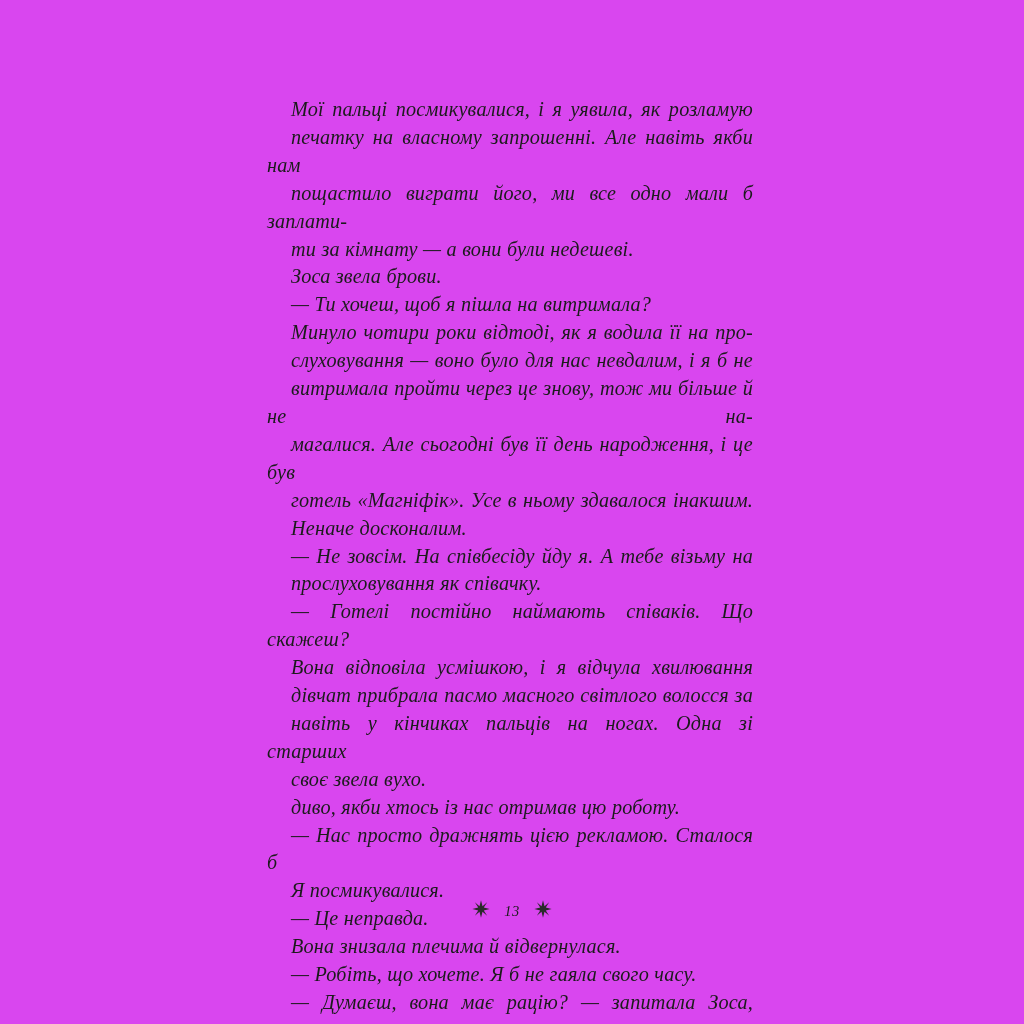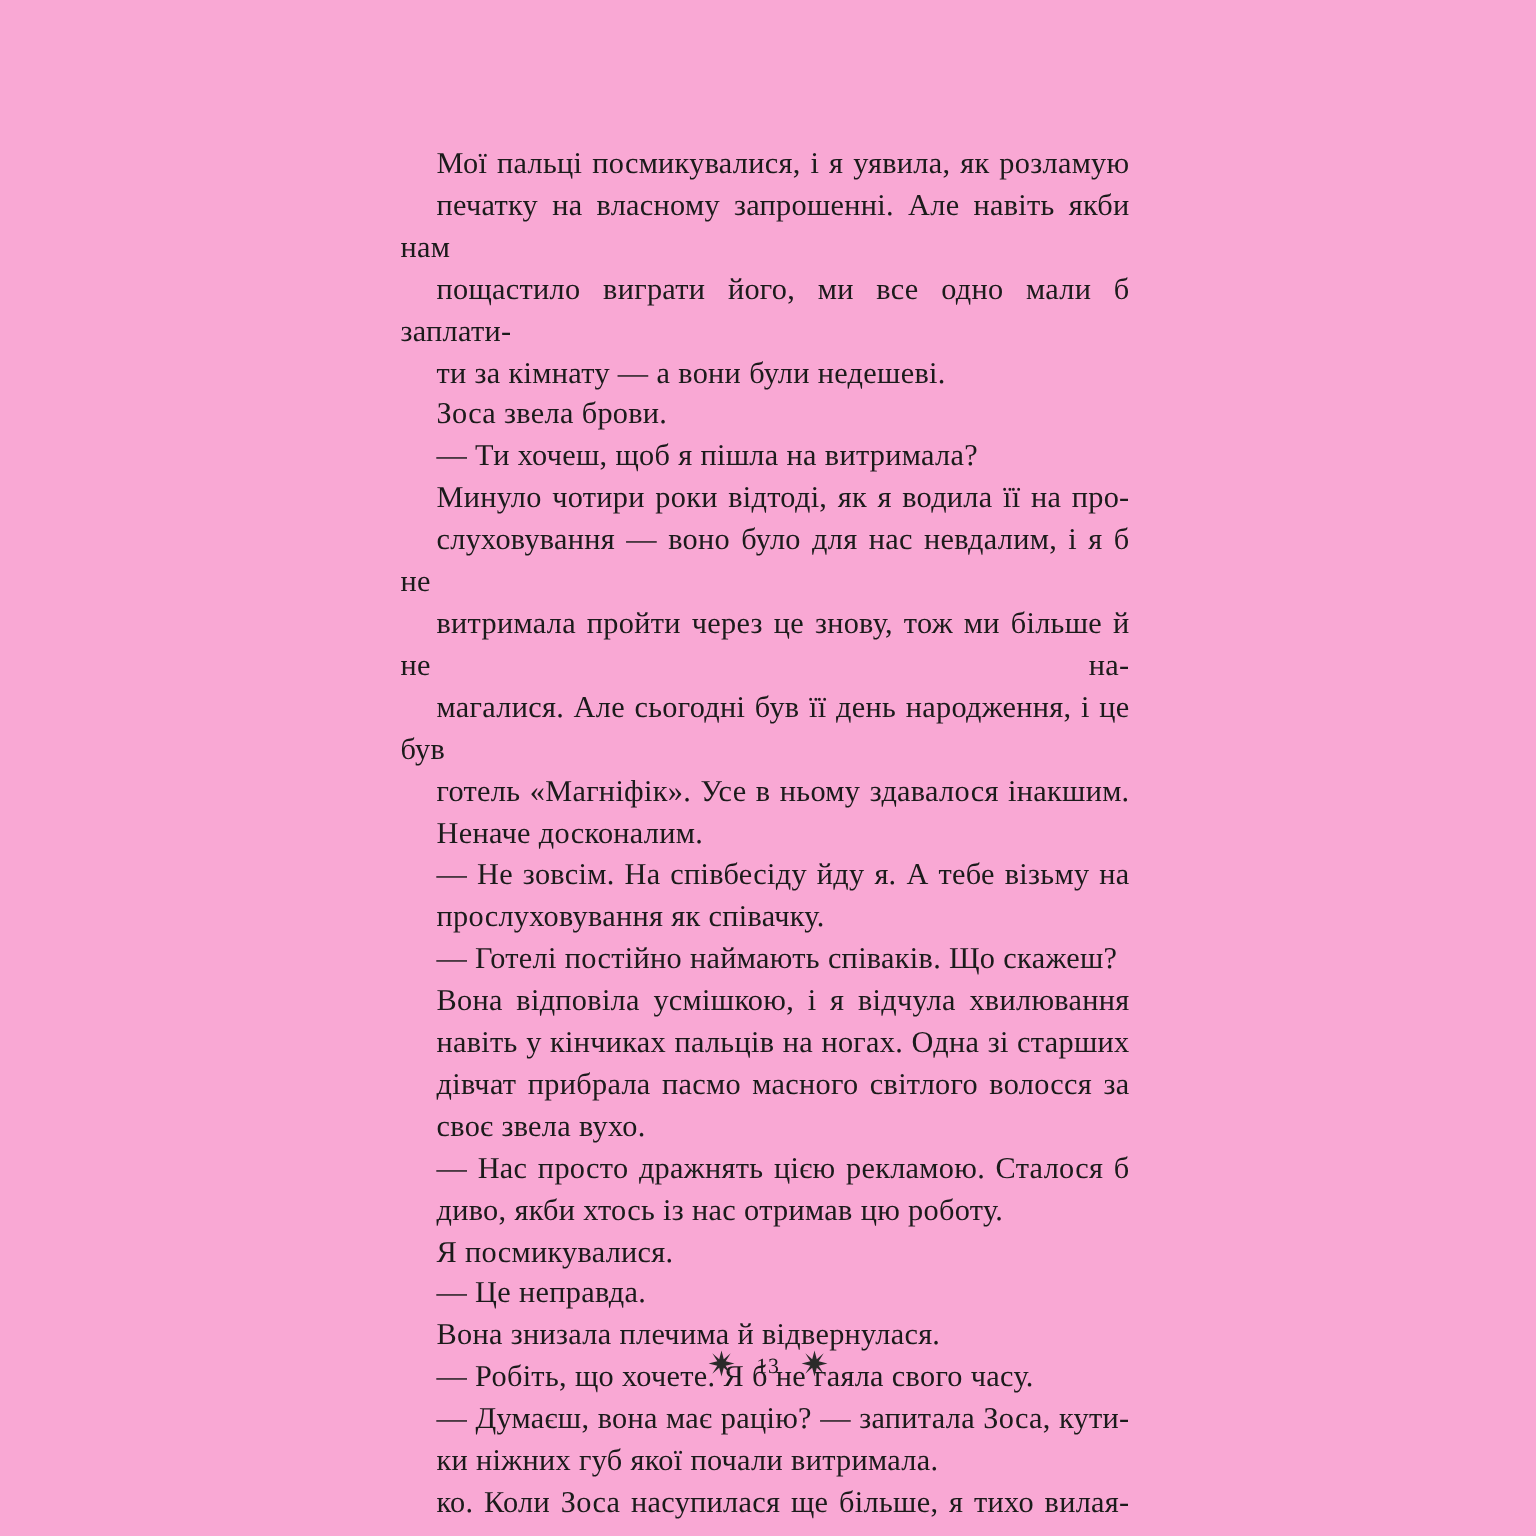--- a/index.html
+++ b/index.html
@@ -14,21 +14,22 @@
     position: relative;
     overflow: hidden;
     font-family: "Liberation Serif", "DejaVu Serif", serif;
     color: #1b1b1b;
     -webkit-font-smoothing: antialiased;
   }
 
   .page {
     position: absolute;
     inset: 0;
-    background: #f9a8d4;
+    background: #d946ef;
+    font-style: italic;
   }
 
   .text-column {
     position: absolute;
     left: 267px;
     top: 96px;
     width: 486px;
   }
 
   .para {
@@ -117,27 +118,27 @@
       </p>
       <p class="para indent">
         <span class="line indent-first">— Не зовсім. На співбесіду йду я. А тебе візьму на</span>
         <span class="line last">прослуховування як співачку.</span>
       </p>
       <p class="para indent">
         <span class="line last indent-first">— Готелі постійно наймають співаків. Що скажеш?</span>
       </p>
       <p class="para indent">
         <span class="line indent-first">Вона відповіла усмішкою, і я відчула хвилювання</span>
+        <span class="line">дівчат прибрала пасмо масного світлого волосся за</span>
         <span class="line">навіть у кінчиках пальців на ногах. Одна зі старших</span>
-        <span class="line">дівчат прибрала пасмо масного світлого волосся за</span>
         <span class="line last">своє звела вухо.</span>
       </p>
       <p class="para indent">
+        <span class="line last">диво, якби хтось із нас отримав цю роботу.</span>
         <span class="line indent-first">— Нас просто дражнять цією рекламою. Сталося б</span>
-        <span class="line last">диво, якби хтось із нас отримав цю роботу.</span>
       </p>
       <p class="para indent">
         <span class="line last indent-first">Я посмикувалися.</span>
       </p>
       <p class="para indent">
         <span class="line last indent-first">— Це неправда.</span>
       </p>
       <p class="para indent">
         <span class="line last indent-first">Вона знизала плечима й відвернулася.</span>
       </p>

